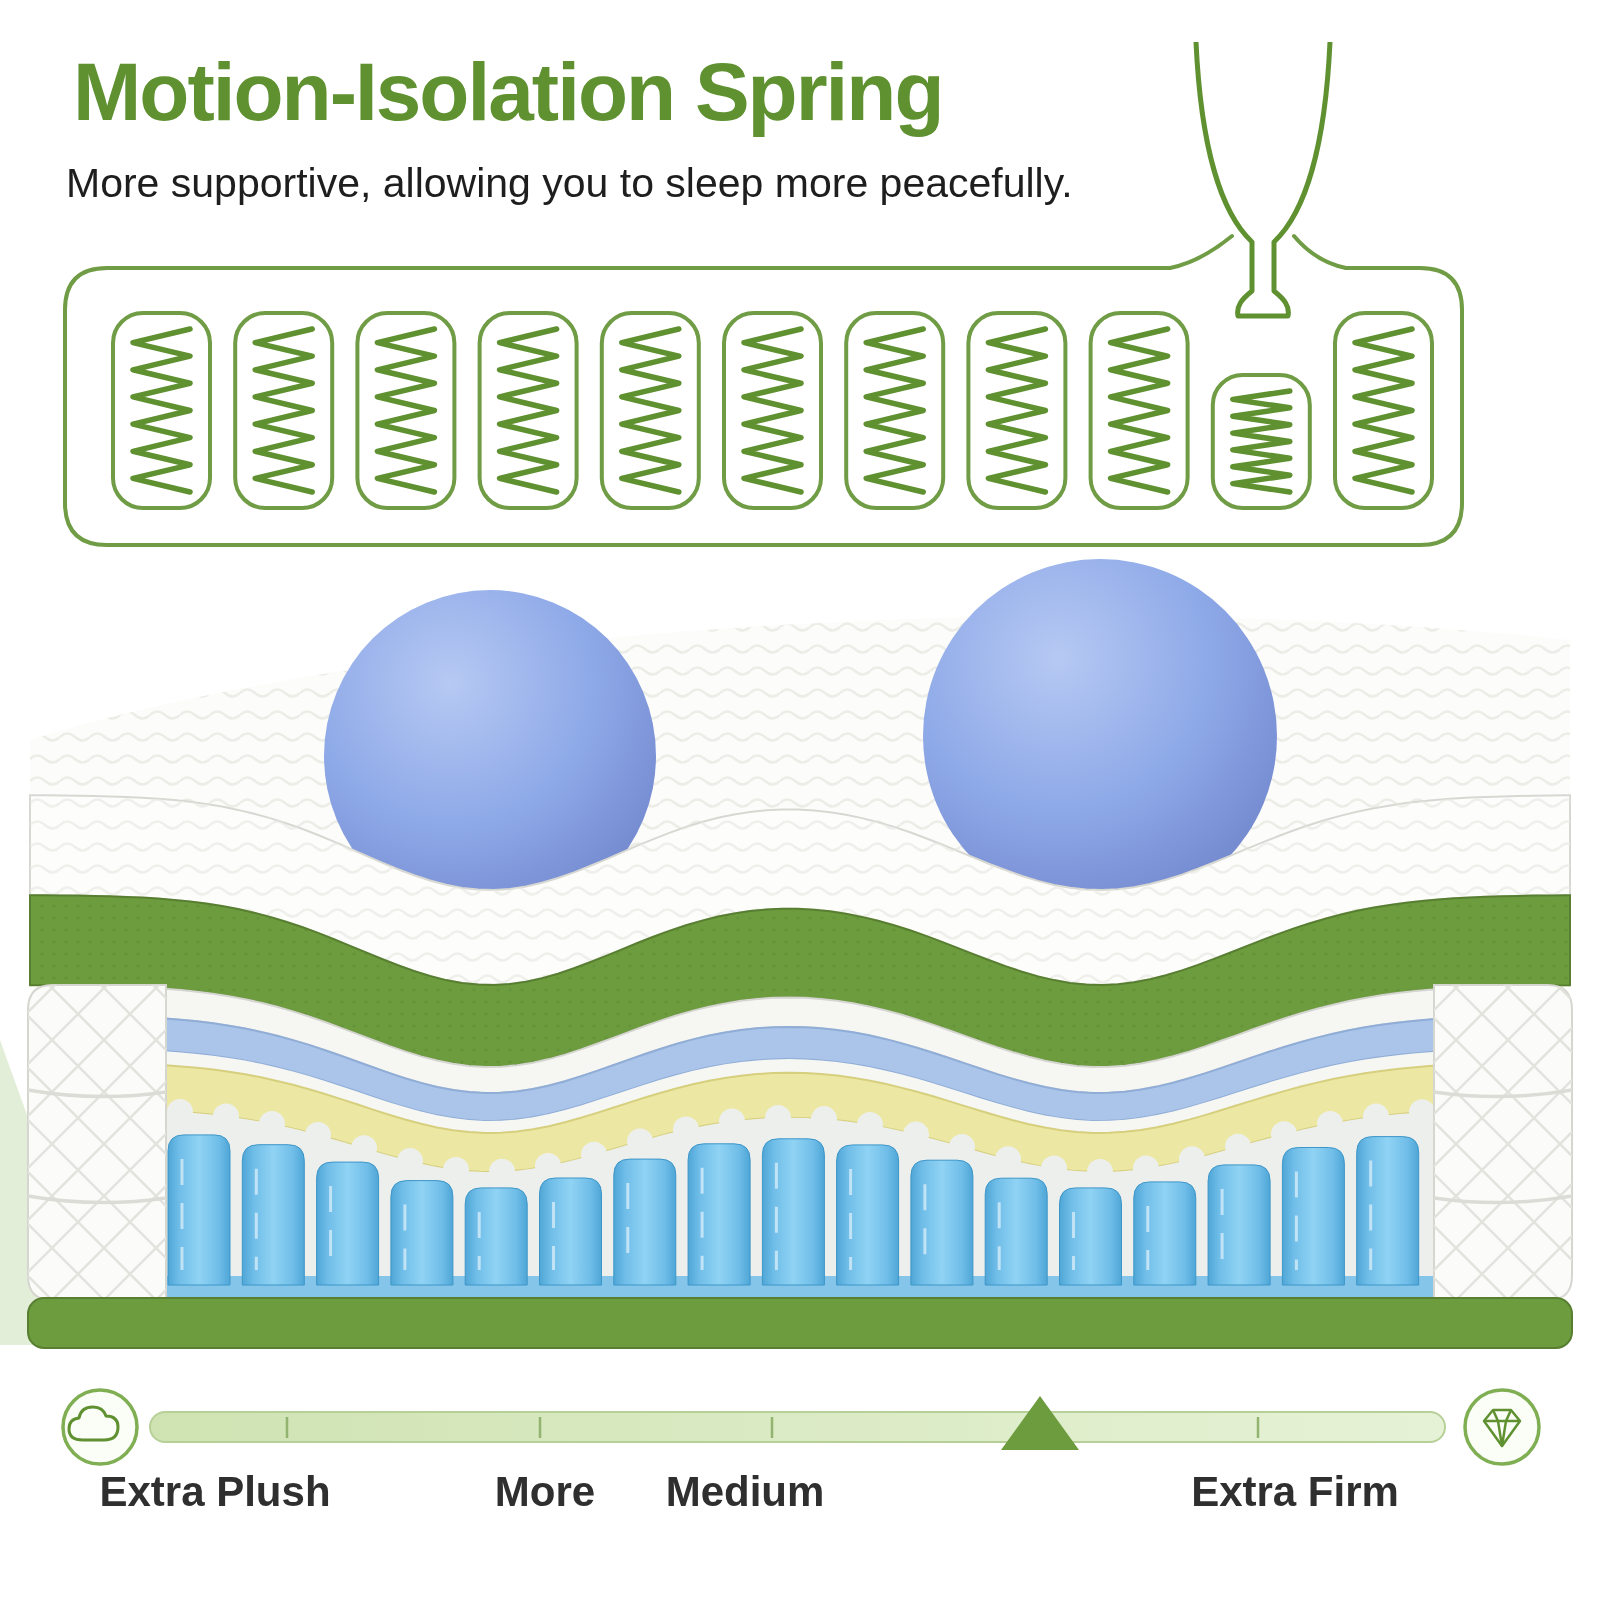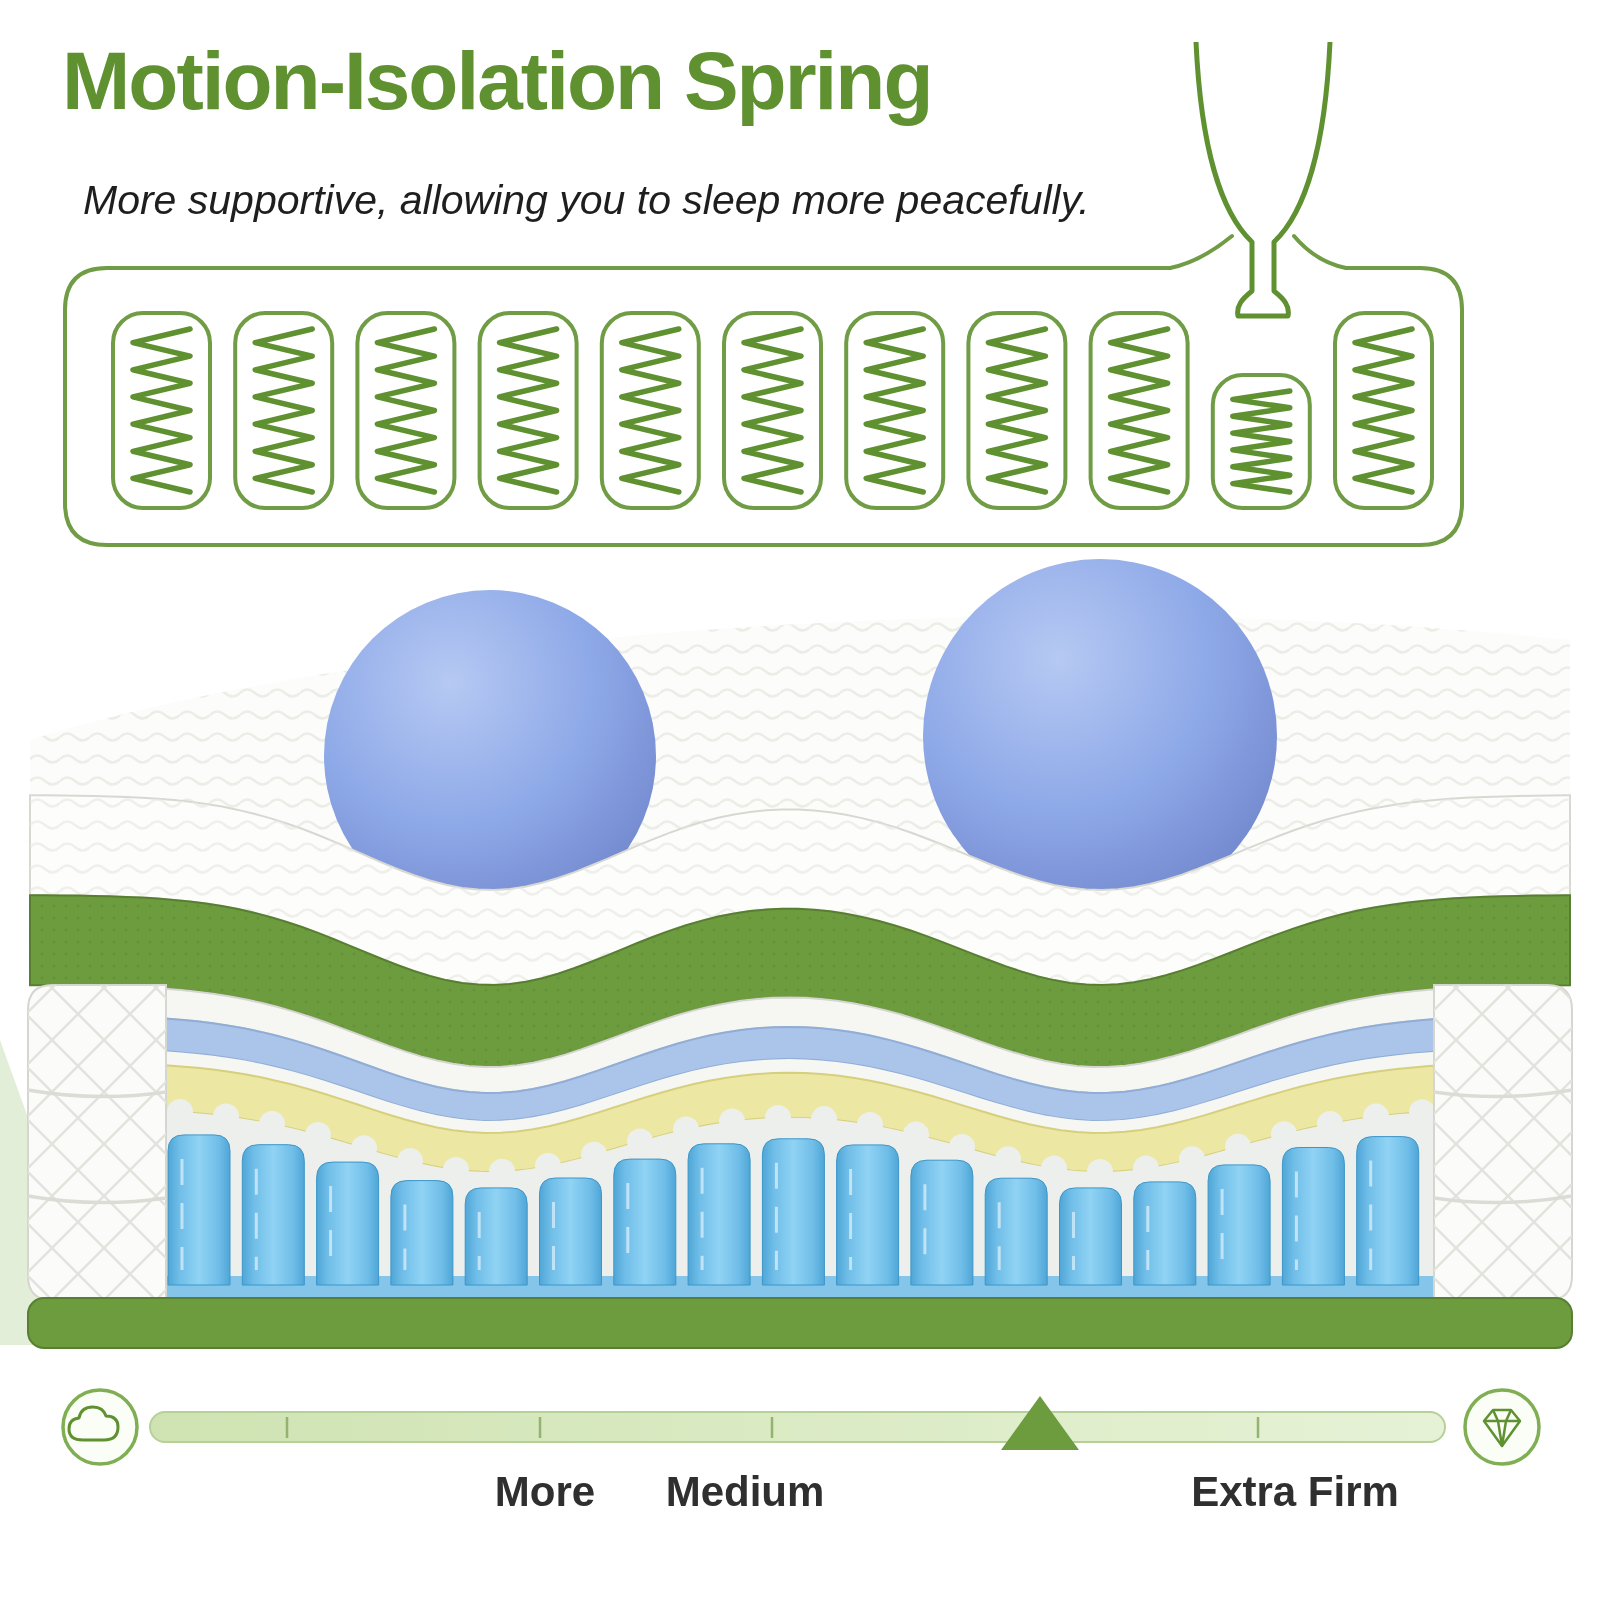--- a/index.html
+++ b/index.html
@@ -1,22 +1,22 @@
 <!DOCTYPE html>
 <html style="--brand-green: #5f9131;"><head>
 <meta charset="utf-8">
 <style>
   html,body{margin:0;padding:0;background:#fff;}
   .canvas{position:relative;width:1600px;height:1600px;background:#ffffff;overflow:hidden;
           font-family:"Liberation Sans",sans-serif;}
   #scene{position:absolute;left:0;top:0;width:1600px;height:1600px;}
-  .title{position:absolute;left:62px;top:34px;margin:0;font-size:82px;font-weight:800;
+  .title{position:absolute;left:62px;top:34px;margin:11px;font-size:82px;font-weight:800;
          letter-spacing:-2px;color:var(--brand-green,#5f9131);white-space:nowrap;}
-  .subtitle{position:absolute;left:66px;top:160px;margin:17px;font-size:41px;font-weight:400;
-            color:#1e1e1e;white-space:nowrap;font-style:italic;}
+  .subtitle{position:absolute;left:66px;top:160px;margin:0;font-size:41px;font-weight:400;
+            color:#1e1e1e;white-space:nowrap;}
   .fl{position:absolute;top:1468px;transform:translateX(-50%);font-size:42px;font-weight:600;
       color:#2f2f2f;white-space:nowrap;}
 </style>
 </head>
 <body>
 
 <div class="canvas">
 
   <svg id="scene" viewBox="0 0 1600 1600">
     <defs>
@@ -181,16 +181,17 @@
       <g fill="none" stroke="#5f9131" stroke-width="2.5" stroke-linejoin="round">
         <path d="M 1484 1421 L 1493 1410 H 1511 L 1520 1421 L 1502 1446 Z"></path>
         <path d="M 1484 1421 H 1520 M 1493 1410 L 1498 1421 L 1502 1446 M 1511 1410 L 1506 1421 L 1502 1446"></path>
       </g>
     </g>
   </svg>
 
   <h1 class="title">Motion-Isolation Spring</h1>
   <p class="subtitle">More supportive, allowing you to sleep more peacefully.</p>
 
+  <span class="fl" style="left:215px">Extra Plush</span>
   <span class="fl" style="left:545px">More</span>
   <span class="fl" style="left:745px">Medium</span>
   <span class="fl" style="left:1295px">Extra Firm</span>
 </div>
 
 </body></html>

